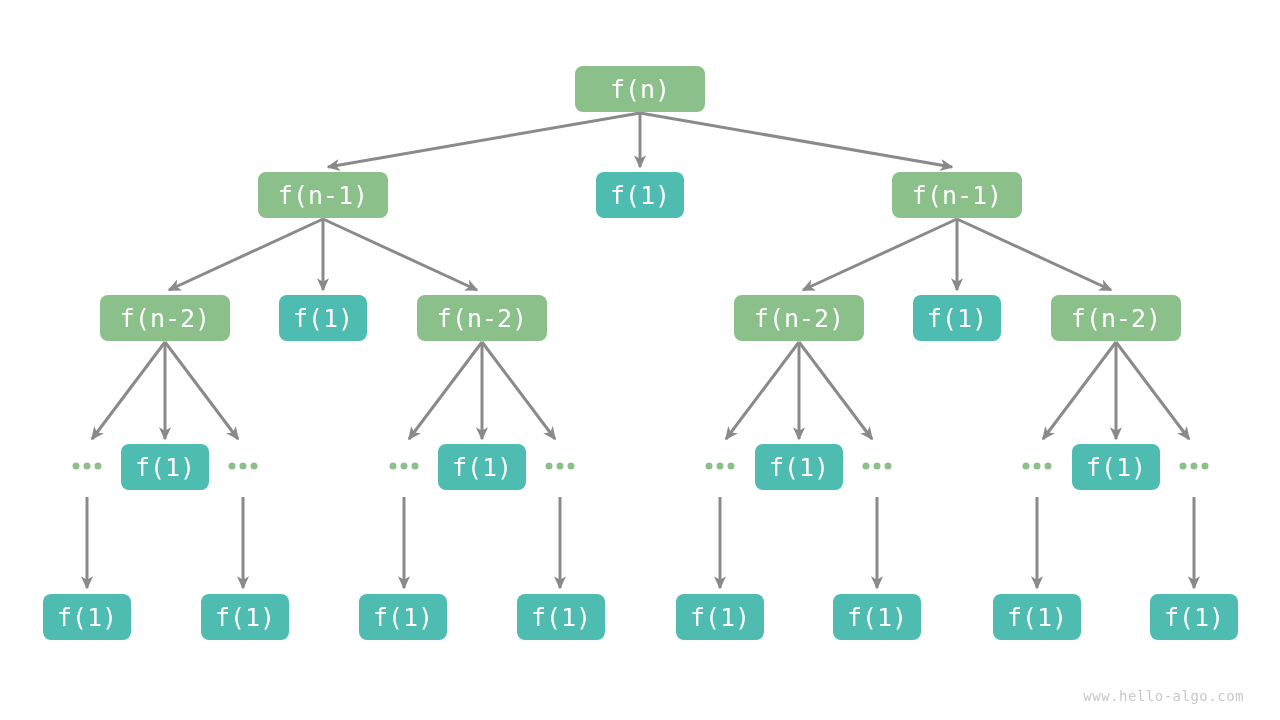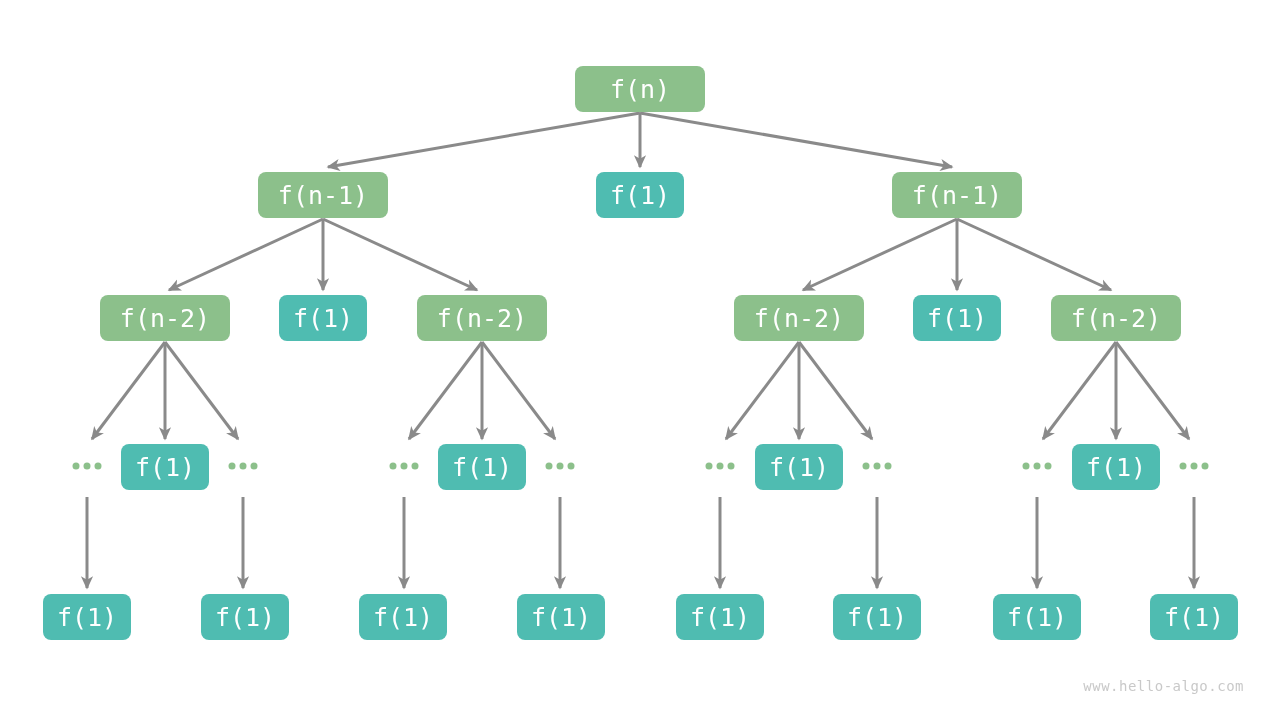--- a/index.html
+++ b/index.html
@@ -16,21 +16,21 @@
     position:absolute;
     display:flex;align-items:center;justify-content:center;
     border-radius:8px;
     font-size:25px;
     letter-spacing:0px;
     box-sizing:border-box;
     white-space:nowrap;
   }
   .watermark{
     position:absolute;
-    right:36px;bottom:26px;
+    right:36px;bottom:16px;
     font-size:14px;
     letter-spacing:0.5px;
   }
 </style>
 </head>
 <body>
 
 <div class="stage" style="background: rgb(255, 255, 255);">
   <svg id="edges-layer" width="1280" height="720" viewBox="0 0 1280 720" xmlns="http://www.w3.org/2000/svg">
     <defs>

